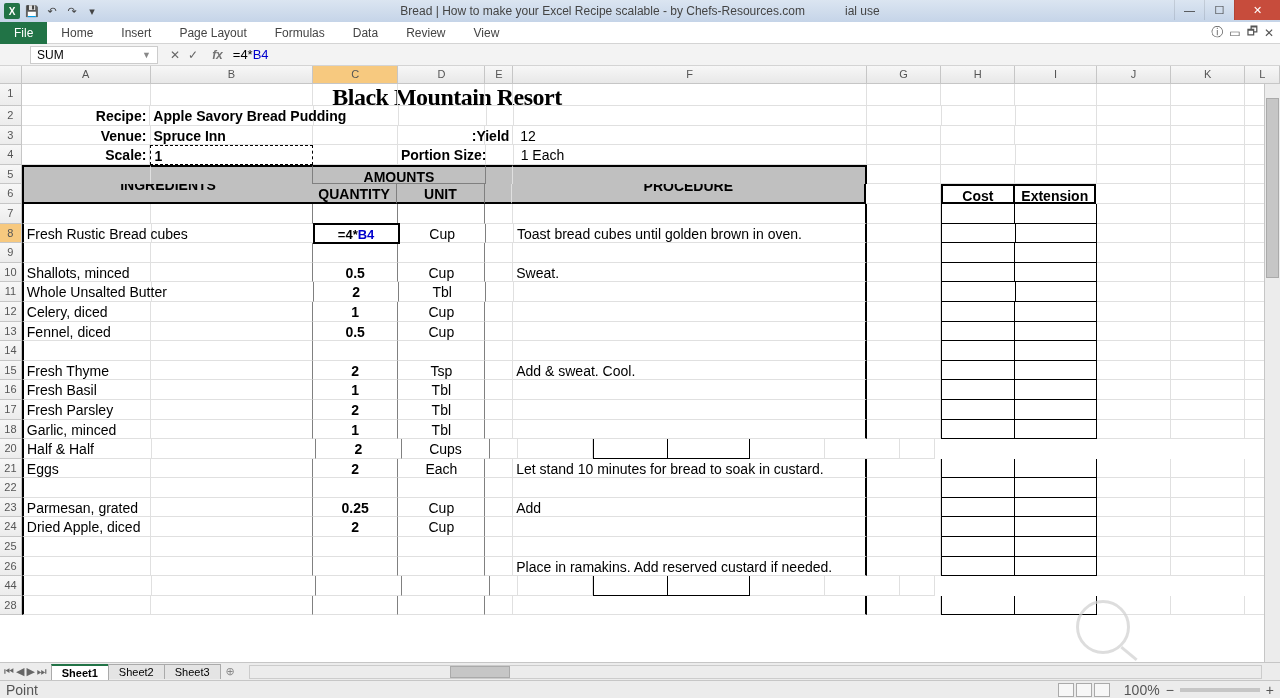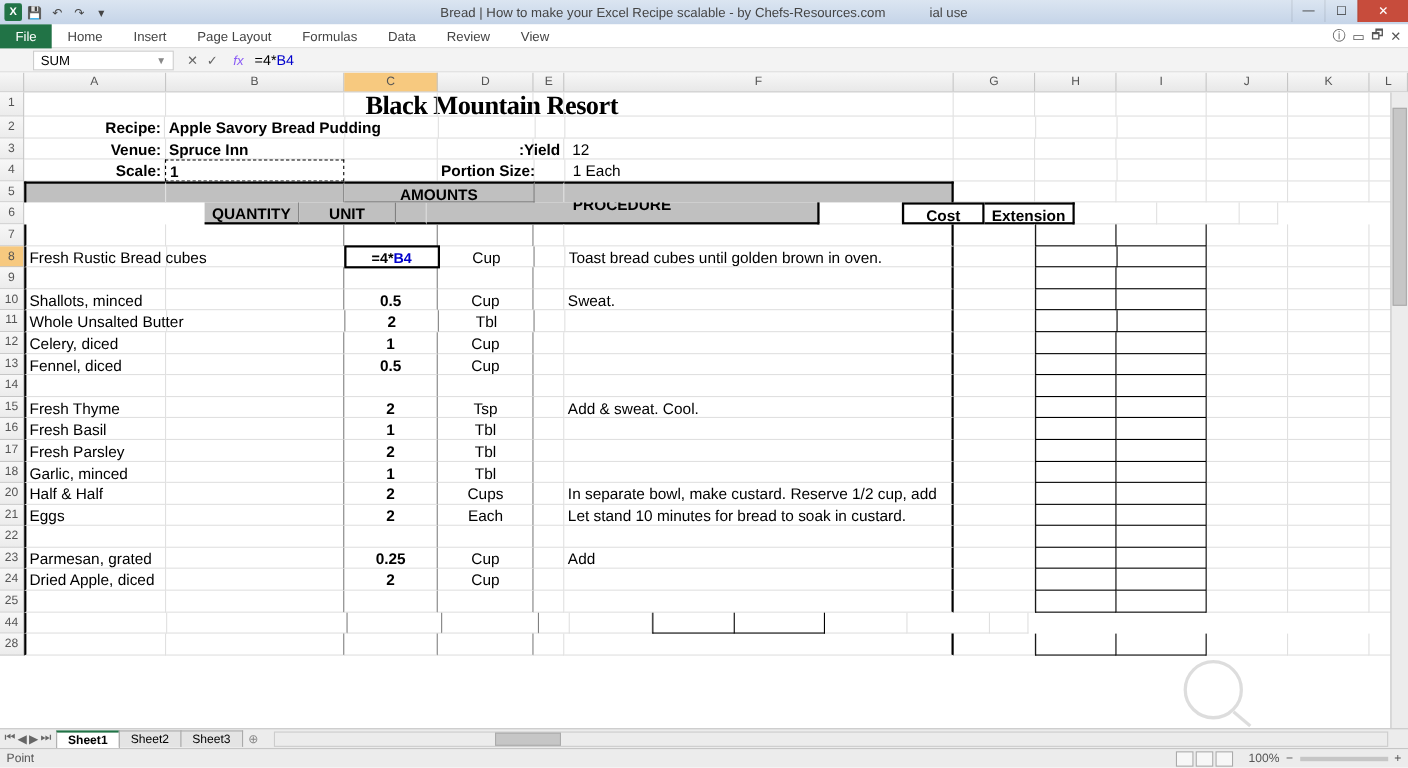--- a/index.html
+++ b/index.html
@@ -15,21 +15,21 @@
 .winbtns .close { background: #c74c3c; color: #fff; width: 46px; }
 
 .ribbon-tabs { height: 22px; background: #fff; display: flex; align-items: center; border-bottom: 1px solid #d4d4d4; font-size: 12px; }
 .file-tab { background: #217346; color: #fff; padding: 3px 14px; font-size: 12px; height: 22px; display: flex; align-items: center; }
 .rtab { padding: 0 14px; color: #444; height: 22px; display: flex; align-items: center; }
 .ribbon-right { position: absolute; right: 6px; display: flex; gap: 6px; align-items: center; color: #555; font-size: 12px; }
 
 .namebox-row { height: 22px; background: #f3f3f3; border-bottom: 1px solid #d4d4d4; display: flex; align-items: center; font-size: 12px; }
 .namebox { width: 128px; border: 1px solid #ccc; background: #fff; margin: 0 4px 0 30px; padding: 1px 6px; font-size: 12px; display: flex; align-items: center; justify-content: space-between; }
 .fx-buttons { display: flex; gap: 8px; padding: 0 8px; color: #666; font-size: 12px; }
-.fx-label { font-style: italic; font-weight: normal; color: #8b5cf6; padding: 0 6px; }
+.fx-label { font-style: italic; font-weight: bold; color: #737373; padding: 0 6px; }
 .formula-input { flex: 1; border: none; background: transparent; padding: 1px 4px; font-size: 13px; }
 
 .grid-area { position: absolute; top: 66px; left: 0; right: 0; bottom: 36px; overflow: hidden; background: #fff; }
 .col-headers { height: 18px; display: flex; background: linear-gradient(#f7f7f7,#e8e8e8); border-bottom: 1px solid #c6c6c6; font-size: 11px; color: #555; }
 .rowhead-spacer { width: 22px; border-right: 1px solid #c6c6c6; }
 .colh { border-right: 1px solid #c6c6c6; text-align: center; line-height: 17px; }
 .colh.sel { background: #f7c97f; }
 
 .rows { position: absolute; top: 18px; left: 0; right: 0; bottom: 0; }
 .row { display: flex; height: 19.6px; }
@@ -61,21 +61,21 @@
 .bold-f { font-weight: bold; }
 
 .sheet-tabs { position: absolute; bottom: 18px; left: 0; right: 0; height: 18px; background: #ececec; display: flex; align-items: center; font-size: 11px; border-top: 1px solid #c6c6c6; }
 .nav-arrows { display: flex; padding: 0 4px; gap: 2px; color: #666; }
 .stab { padding: 1px 10px; background: #fff; border: 1px solid #aaa; border-bottom: none; margin-right: -1px; }
 .stab.active { background: #fff; font-weight: bold; border-top: 2px solid #217346; }
 .stab.inactive { background: #e4e4e4; }
 .hscroll { flex: 1; margin: 0 18px 0 8px; height: 14px; background: #ececec; position: relative; border: 1px solid #ccc; }
 .hscroll .thumb { position: absolute; left: 200px; width: 60px; top: 0; bottom: 0; background: #c6c6c6; border: 1px solid #aaa; }
 
-.statusbar { position: absolute; bottom: 0; left: 0; right: 0; height: 18px; background: #ececec; border-top: 1px solid #c6c6c6; display: flex; align-items: center; font-size: 11px; padding: 0 6px; justify-content: space-between; color: #555; }
+.statusbar { position: absolute; bottom: 0; left: 0; right: 0; height: 18px; background: #ececec; border-top: 1px solid #c6c6c6; display: flex; align-items: center; font-size: 14px; padding: 0 6px; justify-content: space-between; color: #555; }
 .zoom { display: flex; align-items: center; gap: 6px; }
 .zoom .slider { width: 80px; height: 4px; background: #c6c6c6; position: relative; }
 .view-icons { display: flex; gap: 2px; margin-right: 8px; }
 .view-icons span { width: 16px; height: 14px; border: 1px solid #aaa; background: #f7f7f7; }
 
 .magnifier { position: absolute; right: 150px; bottom: 44px; width: 54px; height: 54px; border: 3px solid #d0d0d0; border-radius: 50%; opacity: .7; }
 .magnifier::after { content: ''; position: absolute; width: 20px; height: 3px; background: #d0d0d0; bottom: -4px; right: -12px; transform: rotate(40deg); }
 
 .vscroll { position: absolute; right: 0; top: 84px; bottom: 36px; width: 16px; background: #ececec; border-left: 1px solid #c6c6c6; }
 .vscroll .thumb { position: absolute; top: 14px; height: 180px; left: 1px; right: 1px; background: #c6c6c6; border: 1px solid #aaa; }
@@ -223,20 +223,21 @@
   <div class="cell wF hdr-bg tbl-border-t tbl-border-r bold center" style="border-bottom:none"></div>
   <div class="cell wG"></div>
         <div class="cell wH"></div>
         <div class="cell wI"></div>
         <div class="cell wJ"></div>
         <div class="cell wK"></div>
         <div class="cell wL"></div>
       </div>
       <div class="row">
         <div class="rowh">6</div>
+  <div class="cell wA hdr-bg tbl-border-l bold center tbl-border-b" style="width:294px;margin-right:-164px;position:relative;border-right:1px solid #808080;line-height:2px;padding-top:0">INGREDIENTS</div>
   <div class="cell wB" style="visibility:hidden"></div>
   <div class="cell wC hdr-bg bold center tbl-border-b" style="border-right:1px solid #808080">QUANTITY</div>
   <div class="cell wD hdr-bg bold center tbl-border-b" style="border-right:1px solid #808080">UNIT</div>
   <div class="cell wE hdr-bg tbl-border-b"></div>
   <div class="cell wF hdr-bg tbl-border-r bold center tbl-border-b" style="line-height:2px">PROCEDURE</div>
   <div class="cell wG"></div>
   <div class="cell wH bold center" style="border:2px solid #000">Cost</div>
   <div class="cell wI bold center" style="border:2px solid #000;border-left:none">Extension</div>
   <div class="cell wJ"></div>
         <div class="cell wK"></div>
@@ -422,21 +423,20 @@
         <div class="cell wK"></div>
         <div class="cell wL"></div>
       </div>
       <div class="row">
         <div class="rowh">20</div>
     <div class="cell wA tbl-border-l" style="overflow:visible">Half &amp; Half</div>
     <div class="cell wB" style="border-right:1px solid #808080"></div>
     <div class="cell wC bold center" style="border-right:1px solid #808080">2</div>
     <div class="cell wD center" style="border-right:1px solid #808080">Cups</div>
     <div class="cell wE"></div>
-    <div class="cell wF tbl-border-r">In separate bowl, make custard.  Reserve 1/2 cup, add</div>
     <div class="cell wG"></div>
     <div class="cell wH" style="border-left:1px solid #000;border-right:1px solid #000;border-bottom:1px solid #000"></div>
     <div class="cell wI" style="border-right:1px solid #000;border-bottom:1px solid #000"></div>
     <div class="cell wJ"></div>
         <div class="cell wK"></div>
         <div class="cell wL"></div>
       </div>
       <div class="row">
         <div class="rowh">21</div>
     <div class="cell wA tbl-border-l" style="overflow:visible">Eggs</div>
@@ -498,20 +498,35 @@
         <div class="cell wL"></div>
       </div>
       <div class="row">
         <div class="rowh">25</div>
     <div class="cell wA tbl-border-l" style="overflow:visible"></div>
     <div class="cell wB" style="border-right:1px solid #808080"></div>
     <div class="cell wC bold center" style="border-right:1px solid #808080"></div>
     <div class="cell wD center" style="border-right:1px solid #808080"></div>
     <div class="cell wE"></div>
     <div class="cell wF tbl-border-r"></div>
+    <div class="cell wG"></div>
+    <div class="cell wH" style="border-left:1px solid #000;border-right:1px solid #000;border-bottom:1px solid #000"></div>
+    <div class="cell wI" style="border-right:1px solid #000;border-bottom:1px solid #000"></div>
+    <div class="cell wJ"></div>
+        <div class="cell wK"></div>
+        <div class="cell wL"></div>
+      </div>
+      <div class="row">
+        <div class="rowh">26</div>
+    <div class="cell wA tbl-border-l" style="overflow:visible"></div>
+    <div class="cell wB" style="border-right:1px solid #808080"></div>
+    <div class="cell wC bold center" style="border-right:1px solid #808080"></div>
+    <div class="cell wD center" style="border-right:1px solid #808080"></div>
+    <div class="cell wE"></div>
+    <div class="cell wF tbl-border-r">Place in ramakins.  Add reserved custard if needed.</div>
     <div class="cell wG"></div>
     <div class="cell wH" style="border-left:1px solid #000;border-right:1px solid #000;border-bottom:1px solid #000"></div>
     <div class="cell wI" style="border-right:1px solid #000;border-bottom:1px solid #000"></div>
     <div class="cell wJ"></div>
         <div class="cell wK"></div>
         <div class="cell wL"></div>
       </div>
       <div class="row">
         <div class="rowh">44</div>
     <div class="cell wA tbl-border-l" style="overflow:visible"></div>

